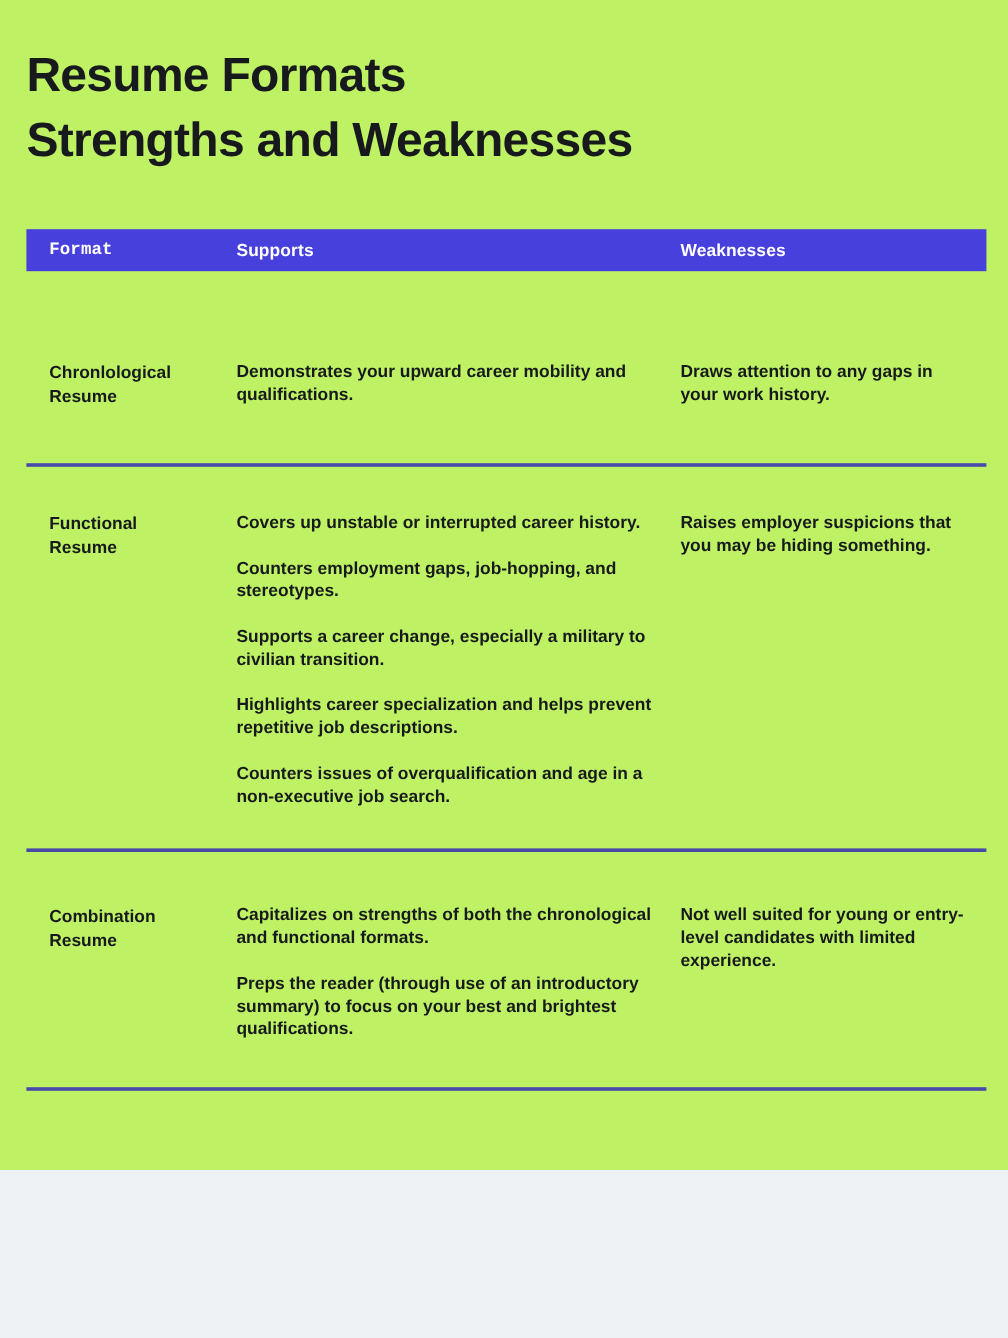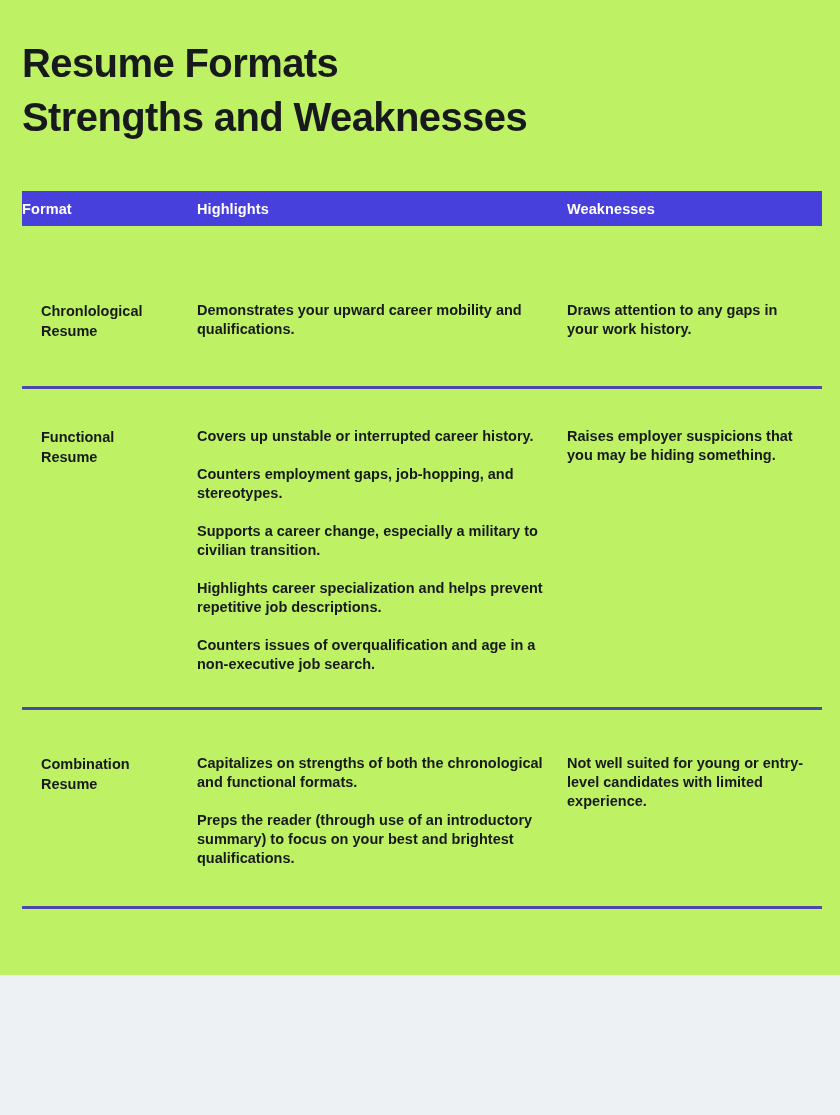--- a/index.html
+++ b/index.html
@@ -52,21 +52,21 @@
     height: 35px;
     align-items: center;
   }
   .th {
     font-size: 14.5px;
     font-weight: 700;
     color: #ffffff;
     letter-spacing: 0.1px;
   }
 
-  .col-format  { width: 175px; flex: 0 0 175px; }
+  .col-format  { width: 175px; padding-left: 19px; flex: 0 0 175px; font-family: Liberation Mono, monospace; }
   .col-str     { width: 370px; flex: 0 0 370px; }
   .col-weak    { width: 255px; flex: 0 0 255px; }
 
   .trow {
     display: flex;
     align-items: flex-start;
   }
   .cell-format {
     width: 175px;
     flex: 0 0 175px;
@@ -158,21 +158,21 @@
 
   <div class="title-block">
     <span class="title-line">Resume Formats</span>
     <span class="title-line">Strengths and Weaknesses</span>
   </div>
 
   <div class="table">
 
     <div class="thead">
       <div class="th col-format">Format</div>
-      <div class="th col-str">Highlights</div>
+      <div class="th col-str">Supports</div>
       <div class="th col-weak">Weaknesses</div>
     </div>
 
     <div class="trow row-pad-top-1">
       <div class="cell-format">
         <div class="format-label">Chronlological</div>
         <div class="format-label">Resume</div>
       </div>
       <div class="cell-str">
         <div class="item">Demonstrates your upward career mobility and qualifications.</div>

